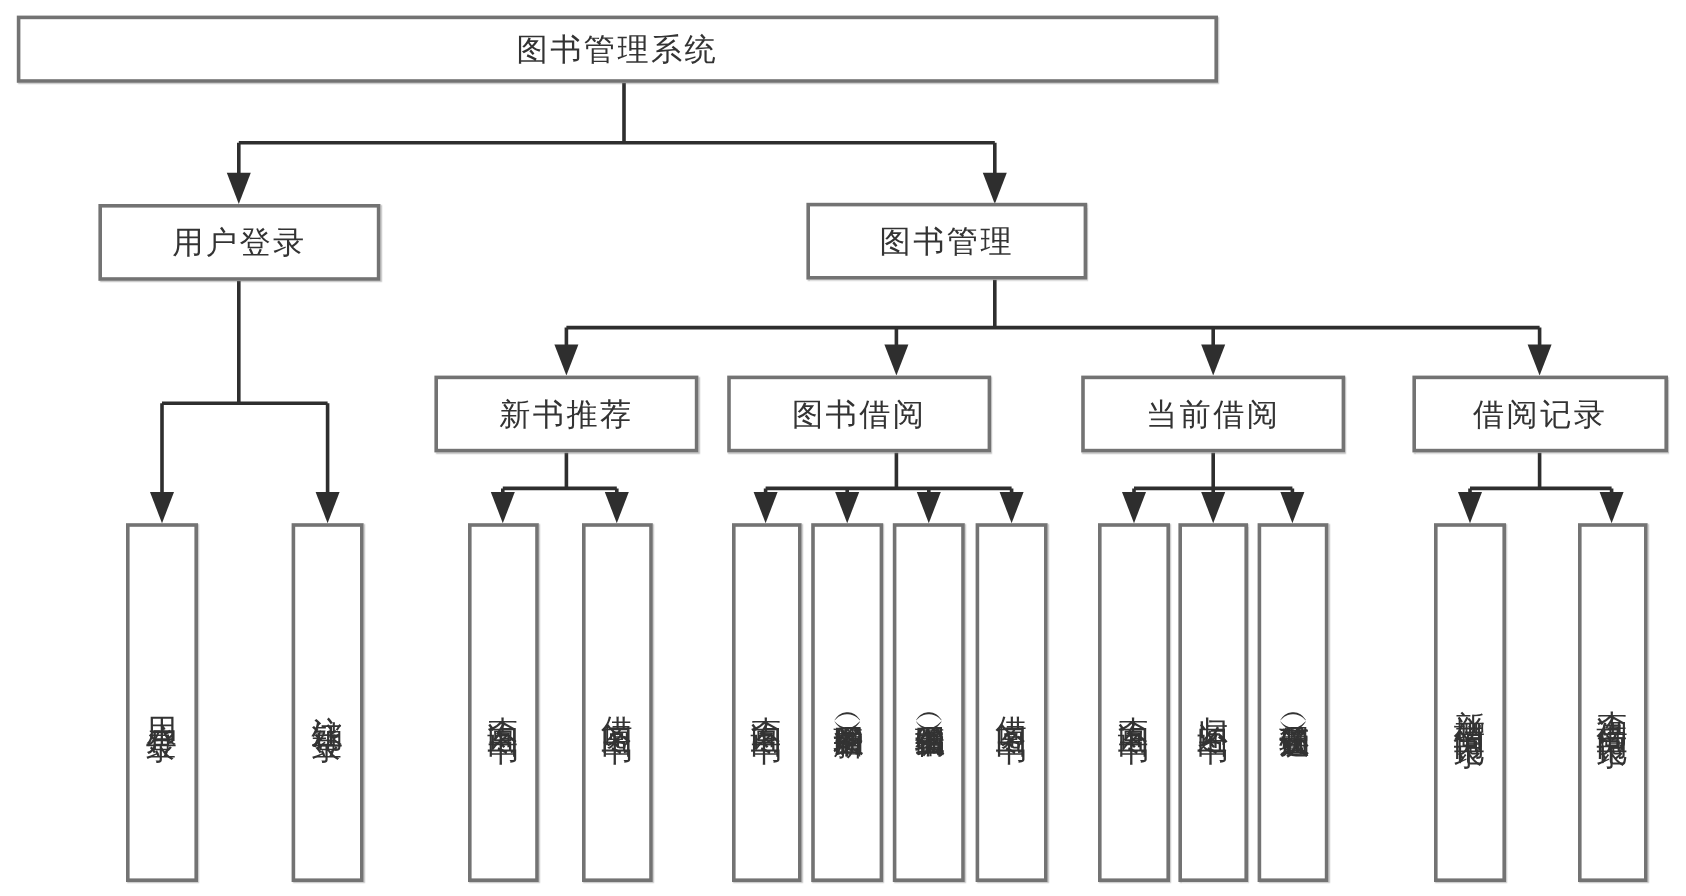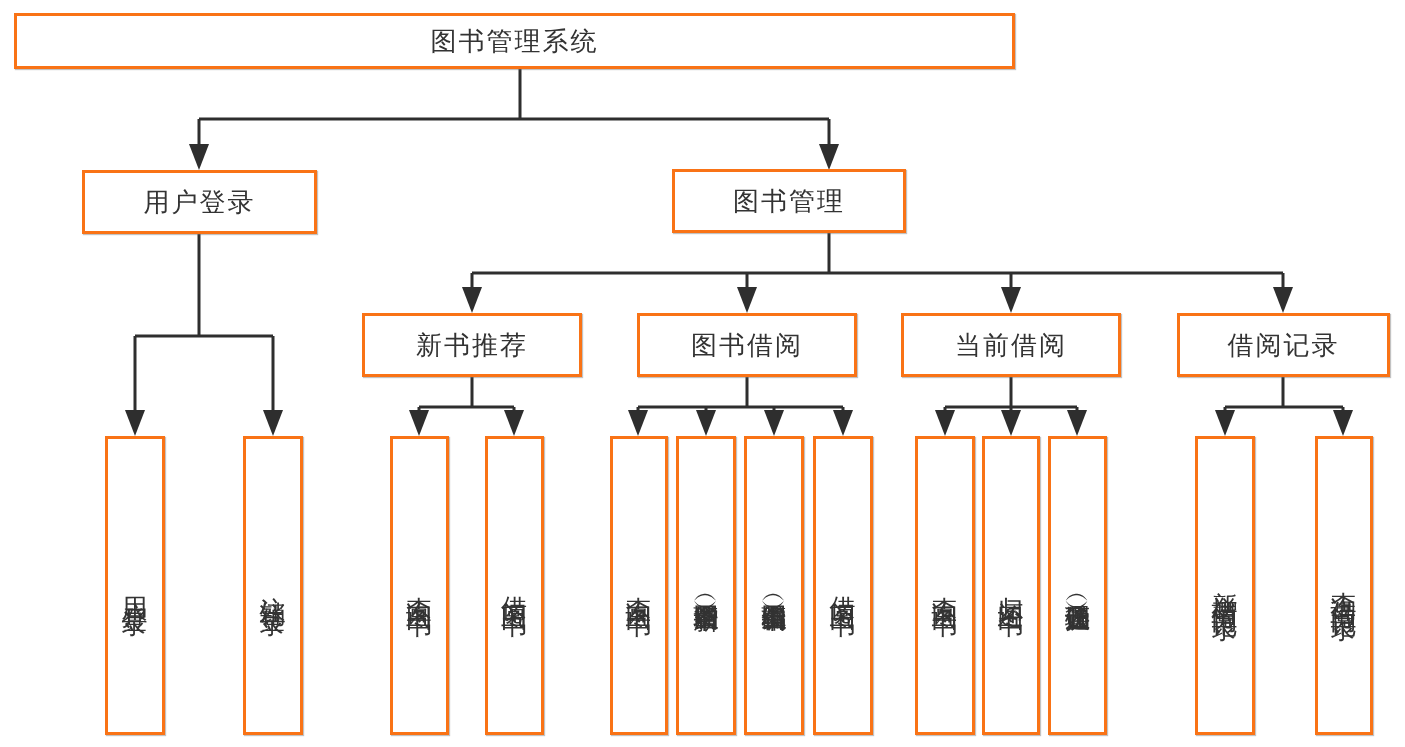--- a/index.html
+++ b/index.html
@@ -19,21 +19,21 @@
     position: absolute;
     left: 0;
     top: 0;
     width: 1405px;
     height: 747px;
   }
   .box {
     position: absolute;
     box-sizing: border-box;
     background: #ffffff;
-    border: 3px solid #f97316;
+    border: 3px solid #737373;
     box-shadow: 1px 1px 1px rgba(120,120,120,0.45);
     display: flex;
     align-items: center;
     justify-content: center;
     color: #333333;
   }
   .h-label {
     font-size: 26px;
     letter-spacing: 2px;
     white-space: nowrap;
@@ -105,21 +105,21 @@
   <div class="box" style="left:82px; top:170px; width:235px; height:64px;">
     <span class="h-label">用户登录</span>
   </div>
   <div class="box" style="left:672px; top:169px; width:234px; height:64px;">
     <span class="h-label">图书管理</span>
   </div>
 
   <div class="box" style="left:362px; top:313px; width:220px; height:64px;">
     <span class="h-label">新书推荐</span>
   </div>
-  <div class="box" style="left:637px; top:313px; width:220px; height:64px;">
+  <div class="box" style="left:606px; top:313px; width:220px; height:64px;">
     <span class="h-label">图书借阅</span>
   </div>
   <div class="box" style="left:1177px; top:313px; width:213px; height:64px;">
     <span class="h-label">借阅记录</span>
   </div>
   <div class="box" style="left:901px; top:313px; width:220px; height:64px;">
     <span class="h-label">当前借阅</span>
   </div>
 
   <div class="box leaf" style="left:105px; top:436px; width:60px; height:299px;">

